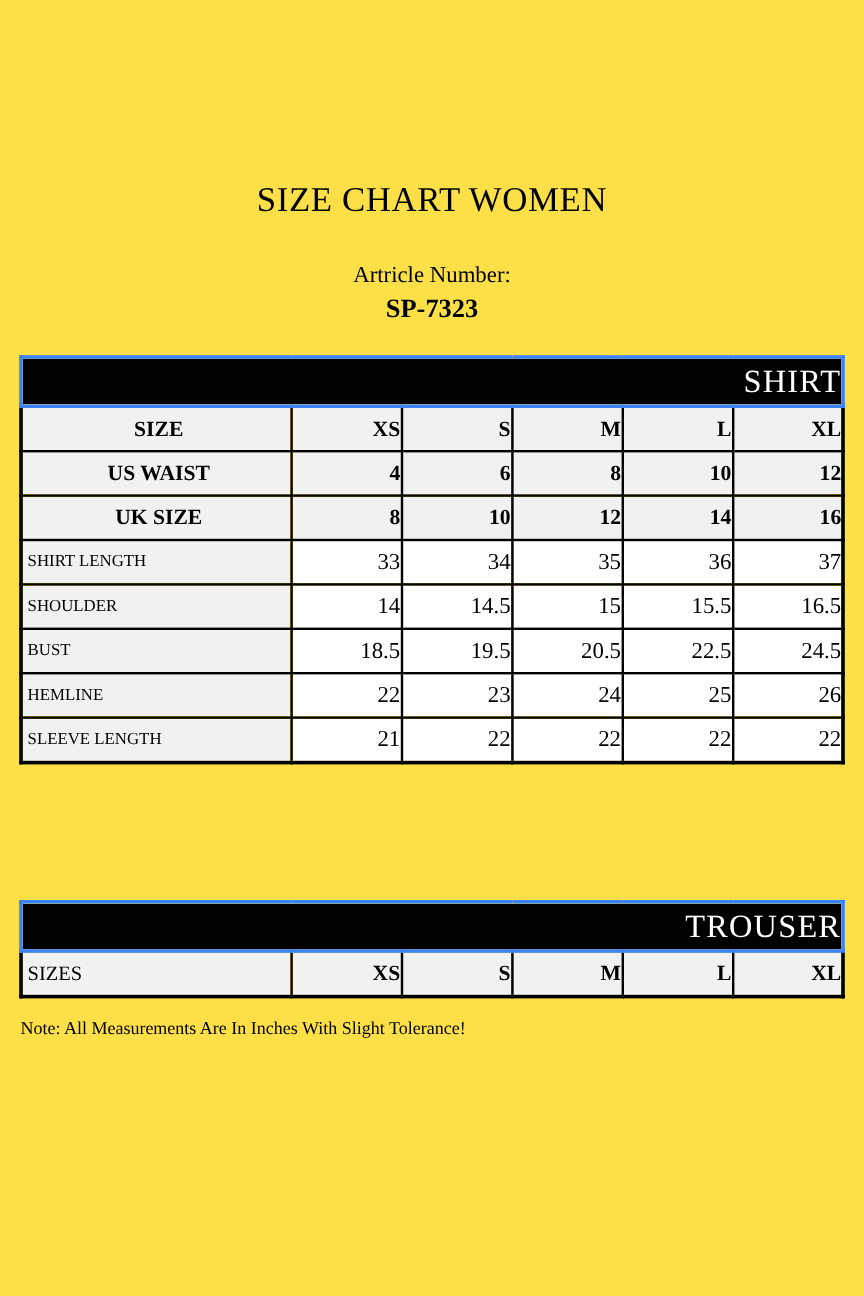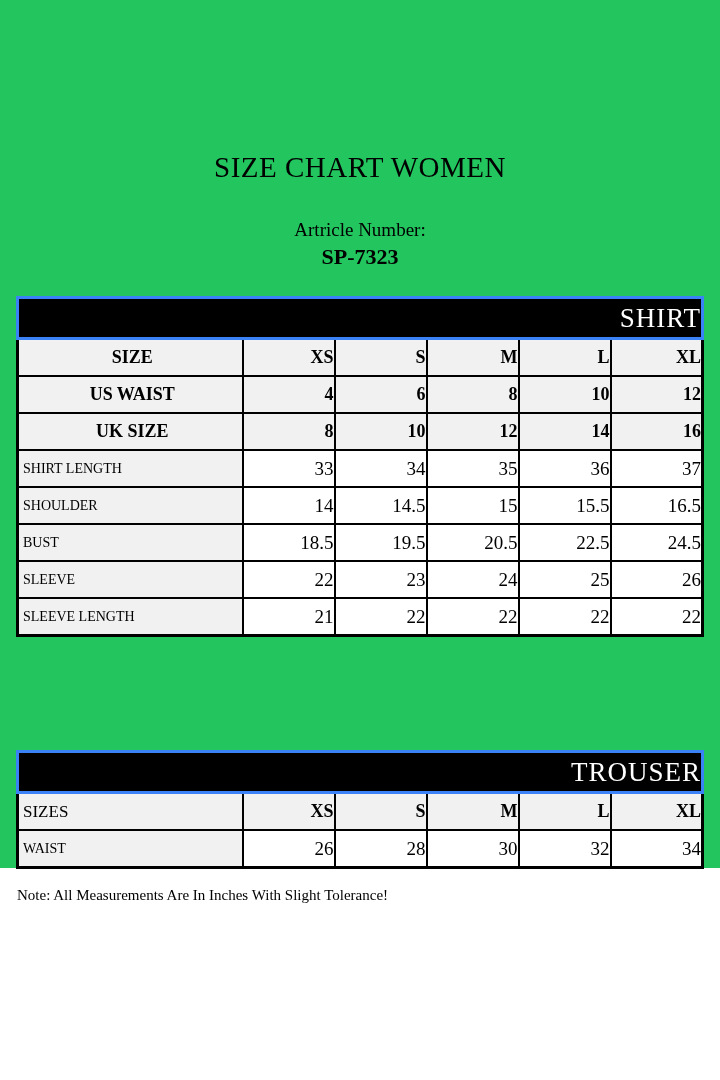--- a/index.html
+++ b/index.html
@@ -10,22 +10,22 @@
   body {
     width: 720px;
     height: 1080px;
     font-family: "Liberation Serif", "DejaVu Serif", serif;
     color: #000000;
     overflow: hidden;
   }
   .page {
     position: relative;
     width: 720px;
-    height: 868px;
-    background: #22c55e;
+    height: 1080px;
+    background: #fde047;
   }
   .page-title {
     margin: 0;
     padding-top: 150px;
     text-align: center;
     font-size: 29px;
     font-weight: normal;
     letter-spacing: 0.5px;
     line-height: 34px;
   }
@@ -170,21 +170,21 @@
     </tr>
     <tr class="measure-row">
       <td class="label">BUST</td>
       <td class="val">18.5</td>
       <td class="val">19.5</td>
       <td class="val">20.5</td>
       <td class="val">22.5</td>
       <td class="val">24.5</td>
     </tr>
     <tr class="measure-row">
-      <td class="label">SLEEVE</td>
+      <td class="label">HEMLINE</td>
       <td class="val">22</td>
       <td class="val">23</td>
       <td class="val">24</td>
       <td class="val">25</td>
       <td class="val">26</td>
     </tr>
     <tr class="measure-row">
       <td class="label">SLEEVE LENGTH</td>
       <td class="val">21</td>
       <td class="val">22</td>
@@ -209,26 +209,18 @@
       <td class="table-title" colspan="6">TROUSER</td>
     </tr>
     <tr class="sizes-row">
       <td class="label">SIZES</td>
       <td class="val">XS</td>
       <td class="val">S</td>
       <td class="val">M</td>
       <td class="val">L</td>
       <td class="val">XL</td>
     </tr>
-    <tr class="measure-row">
-      <td class="label">WAIST</td>
-      <td class="val">26</td>
-      <td class="val">28</td>
-      <td class="val">30</td>
-      <td class="val">32</td>
-      <td class="val">34</td>
-    </tr>
   </tbody>
     </table>
 
   <div class="note">Note: All Measurements Are In Inches With Slight Tolerance!</div>
 
 </div>
 
 </body></html>

